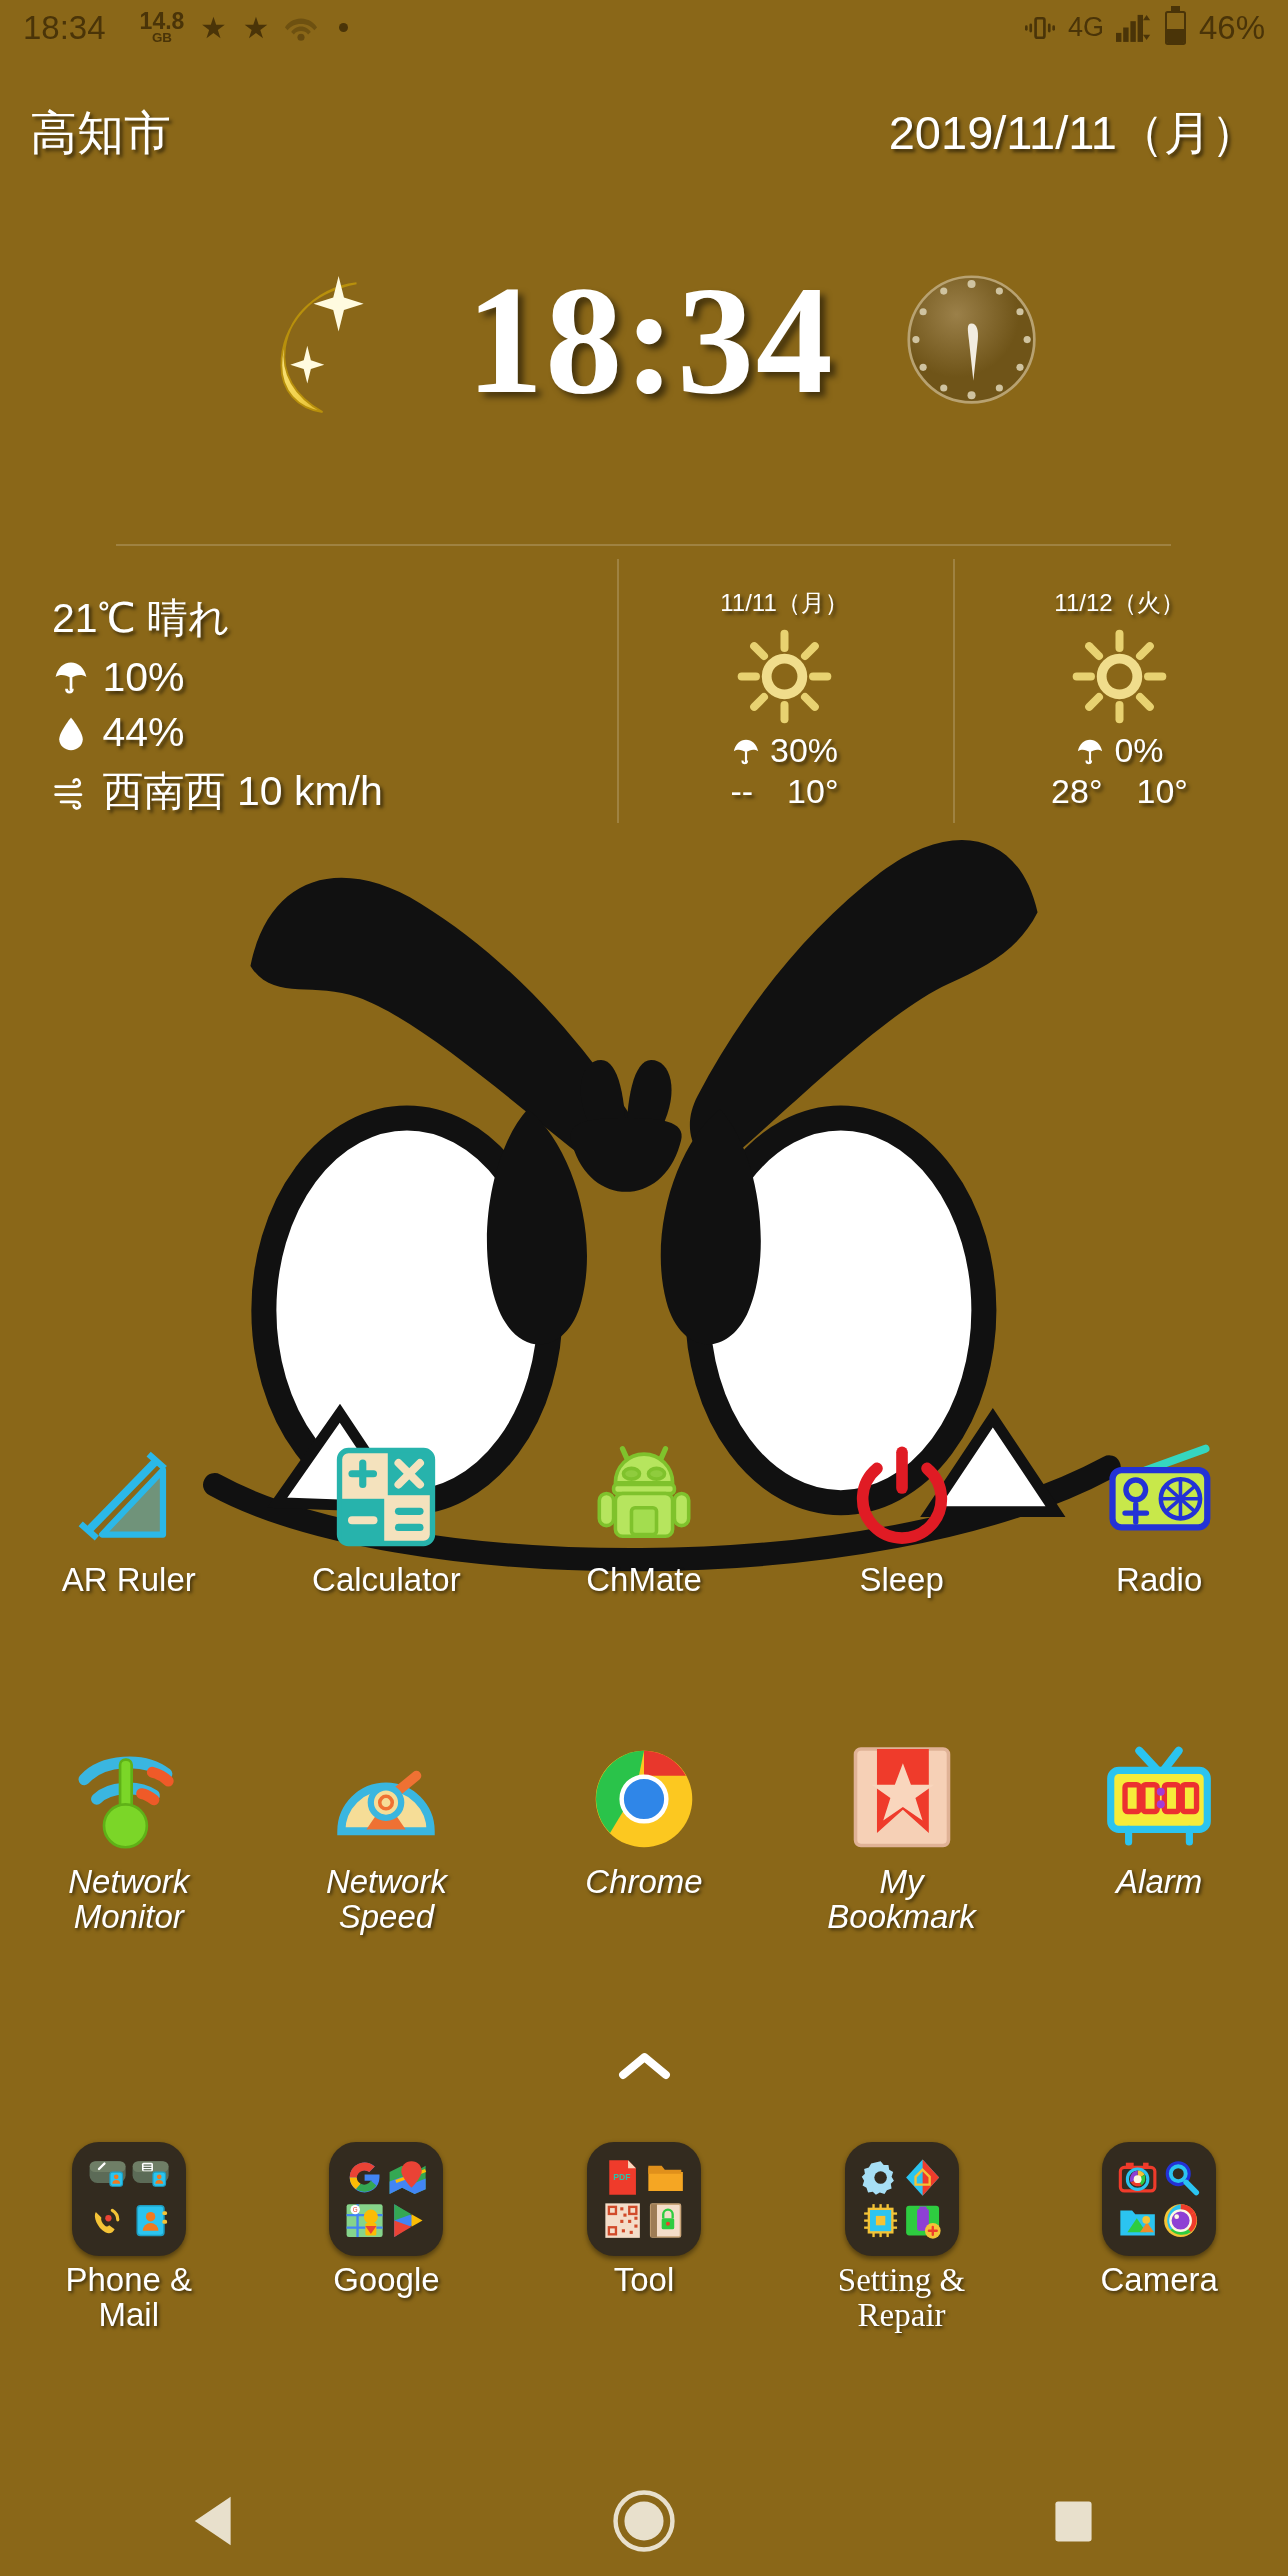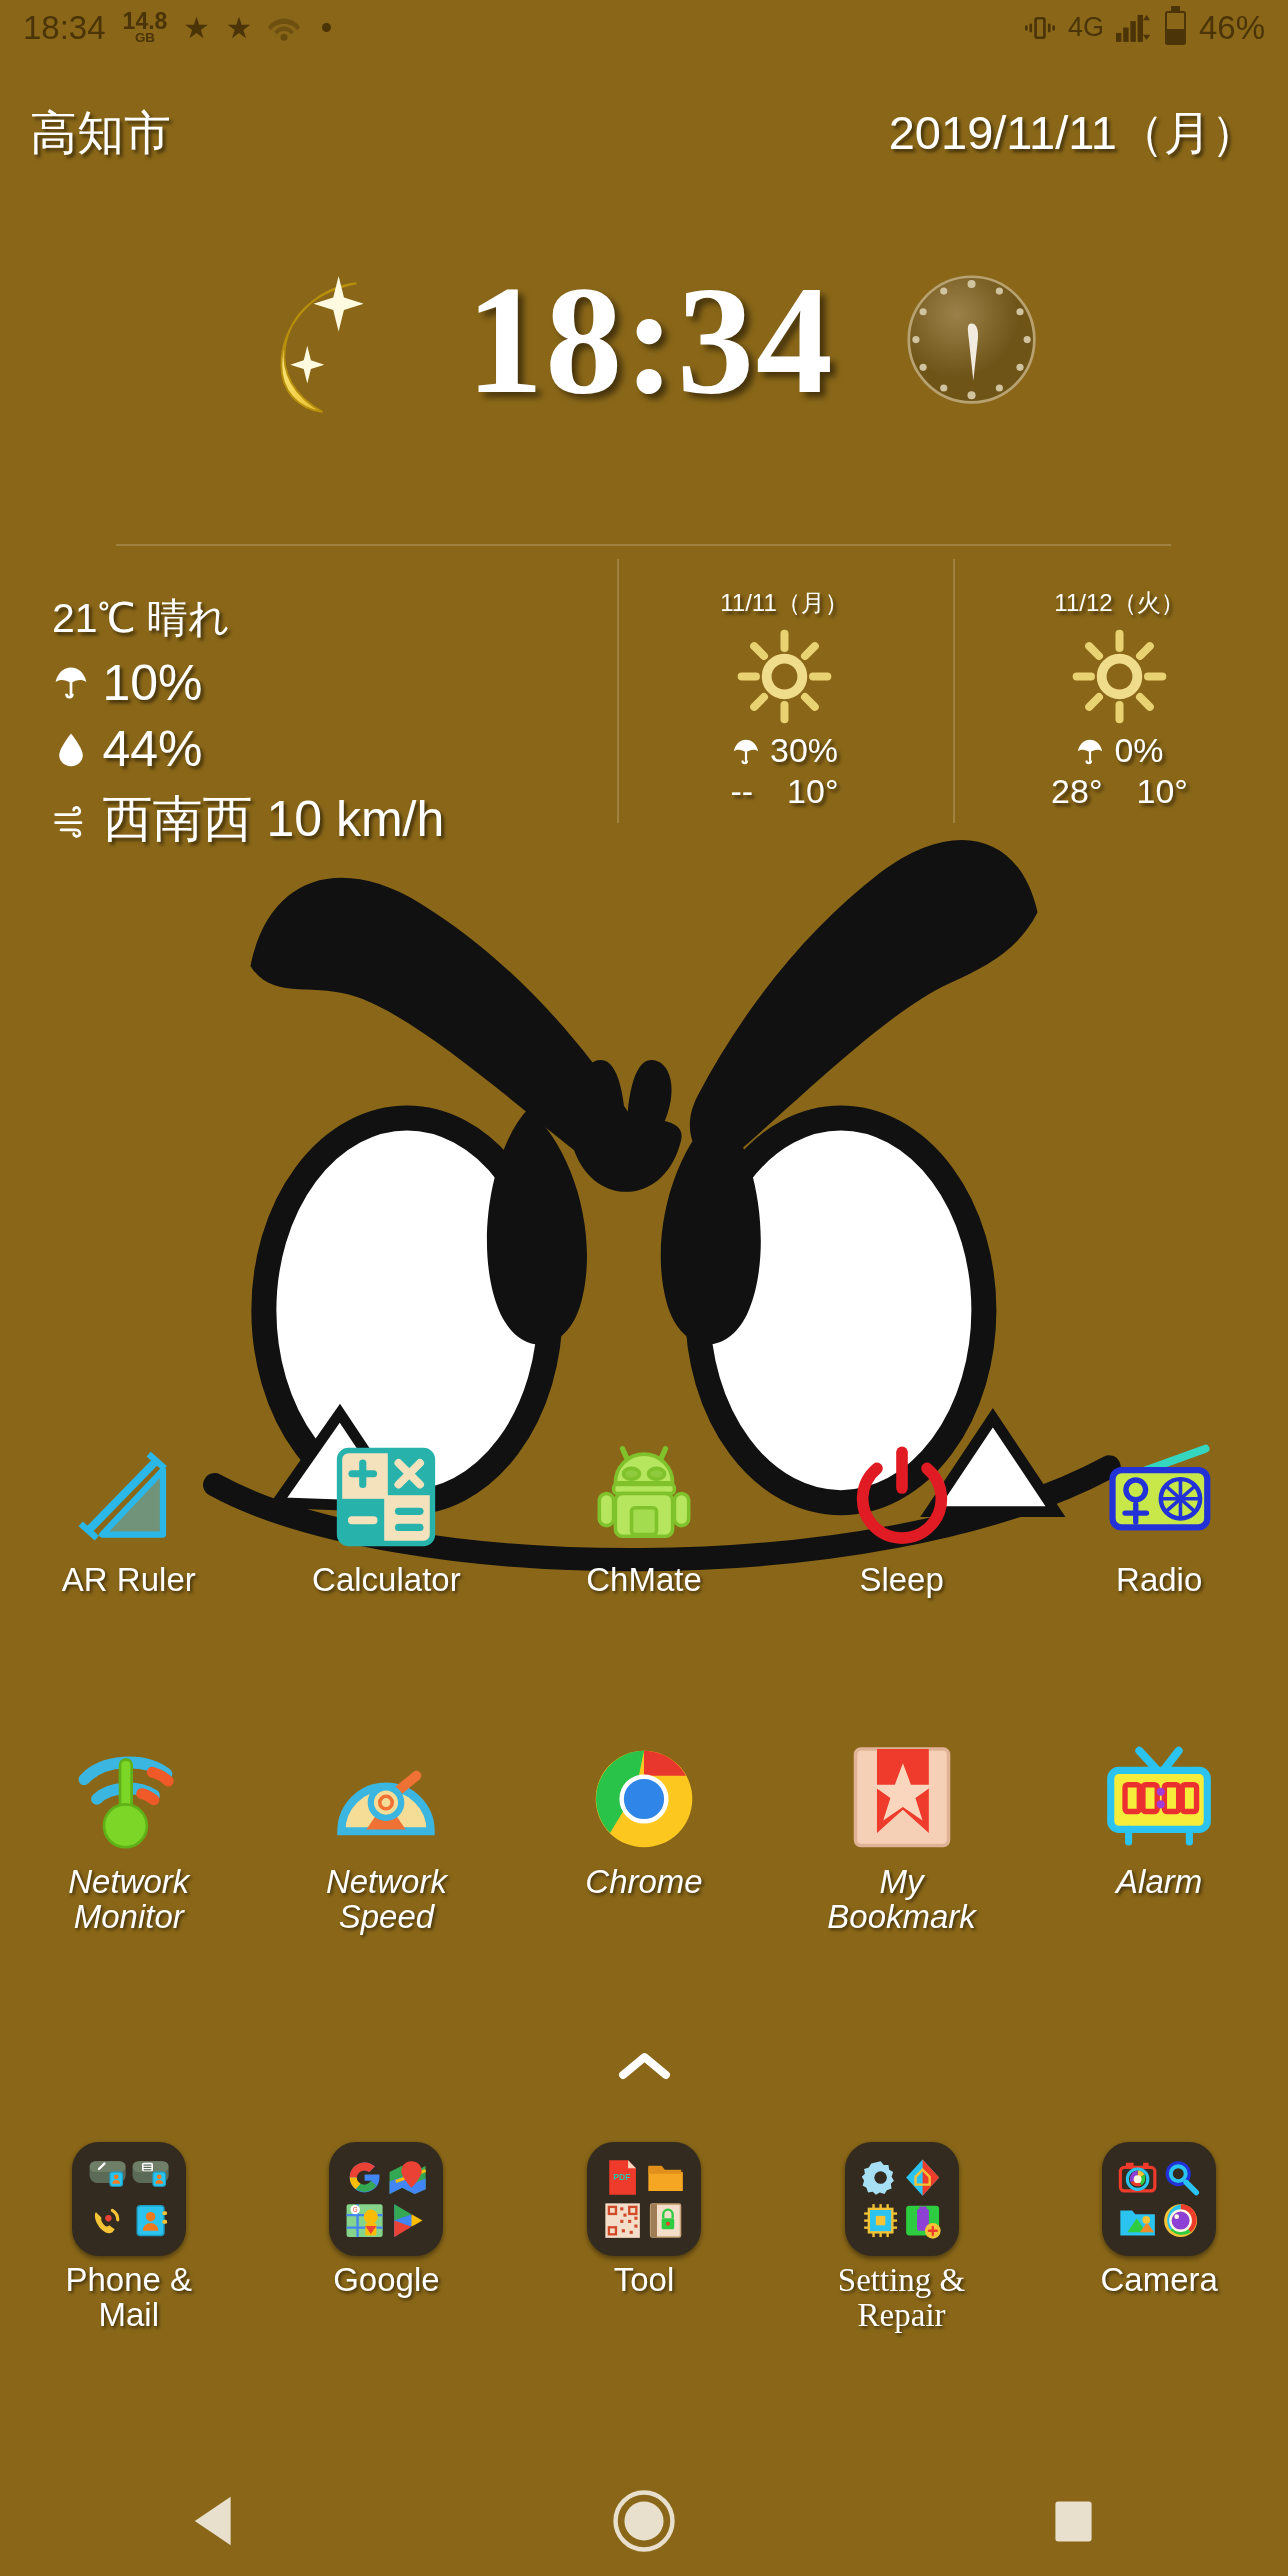--- a/index.html
+++ b/index.html
@@ -19,21 +19,21 @@
   
   #statusbar{
     position:absolute; top:0; left:0; width:1288px; height:55px;
     display:flex; align-items:center; z-index:20;
     padding:0 23px;
     color:#4a3408;
   }
   #statusbar .left{ display:flex; align-items:center; gap:16px; flex:1; }
   #statusbar .right{ display:flex; align-items:center; gap:12.5px; }
   .sb-clock{ font-size:33px; letter-spacing:0px; color:#4a3408; }
-  .sb-storage{ display:flex; flex-direction:column; align-items:center; line-height:0.86; margin-left:1px;}
+  .sb-storage{ display:flex; flex-direction:column; align-items:center; line-height:0.86; margin-left:18px;}
   .sb-storage .num{ font-size:23px; font-weight:bold; color:#4a3408; }
   .sb-storage .unit{ font-size:13.4px; font-weight:bold; color:#4a3408; }
   .sb-star{ font-size:29.5px; color:#4a3408; line-height:1; }
   .sb-wifi{ width:32px; height:27px; position:relative; opacity:.55;}
   .sb-dot{ width:9.8px; height:9.8px; border-radius:50%; background:#4a3408; margin-left:5.4px;}
   .sb-vib{ width:30px; height:30px; }
   .sb-4g{ font-size:27px; color:#4a3408; }
   .sb-signal{ width:36px; height:29px; }
   .sb-batt{ width:21.5px; height:34px; position:relative; }
   .sb-batt .cap{ position:absolute; top:-4.5px; left:6.3px; width:9px; height:4.5px; background:#4a3408;}
@@ -67,21 +67,21 @@
   .vsep{ position:absolute; width:1.8px; background:rgba(255,255,255,.18); z-index:9;}
 
   
   #weather{
     position:absolute; top:555px; left:0; width:1288px; height:295px; z-index:10;
     display:flex;
   }
   #wx-current{ width:617px; padding:36px 0 0 52px; }
   #wx-current .line{ display:flex; align-items:center; gap:12.5px; margin-bottom:8px; }
   #wx-current .temp{ font-size:41px; }
-  #wx-current .v{ font-size:50px; }
+  #wx-current .v{ font-size:41px; }
   .wxicon{ width:38px; height:38px; flex:0 0 38px; }
 
   .fc{ width:335px; padding-top:32px; text-align:center; }
   .fc .fdate{ font-size:24px; margin-bottom:3.6px; }
   .fc .sun{ width:107px; height:107px; margin:1.8px auto 1.8px; }
   .fc .rain{ display:flex; align-items:center; justify-content:center; gap:9px; font-size:34px;}
   .fc .rain .wxicon{ width:30px; height:30px; flex:0 0 30px;}
   .fc .temps{ font-size:34px; display:flex; justify-content:center; gap:34px; margin-top:1.8px;}
 
   

